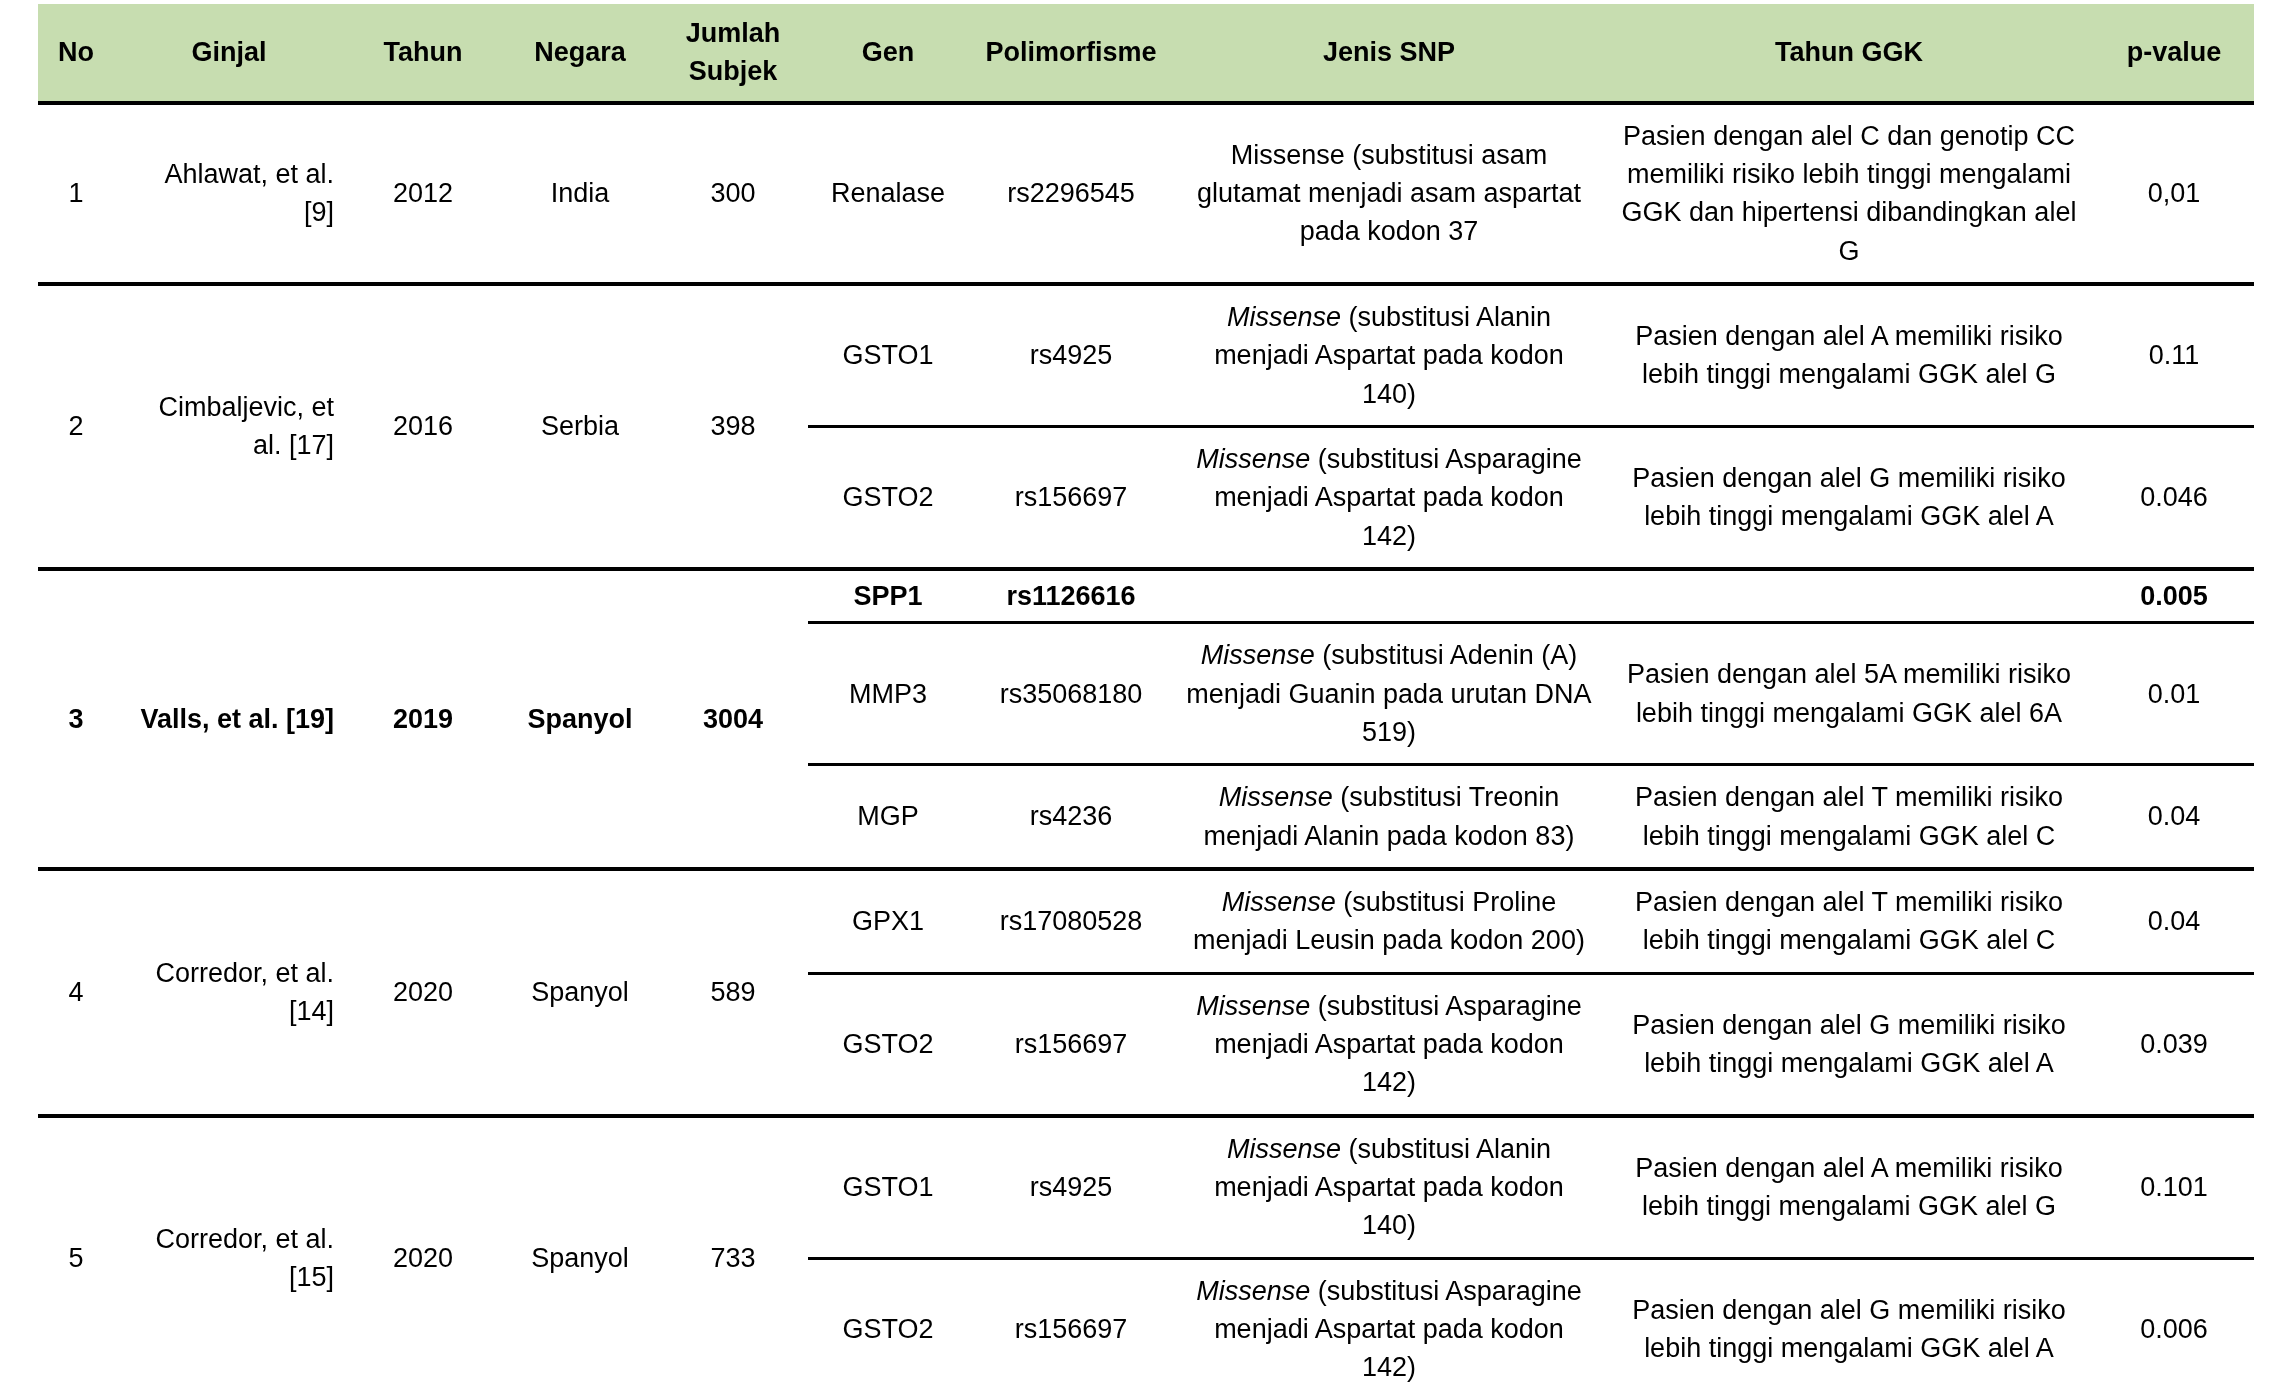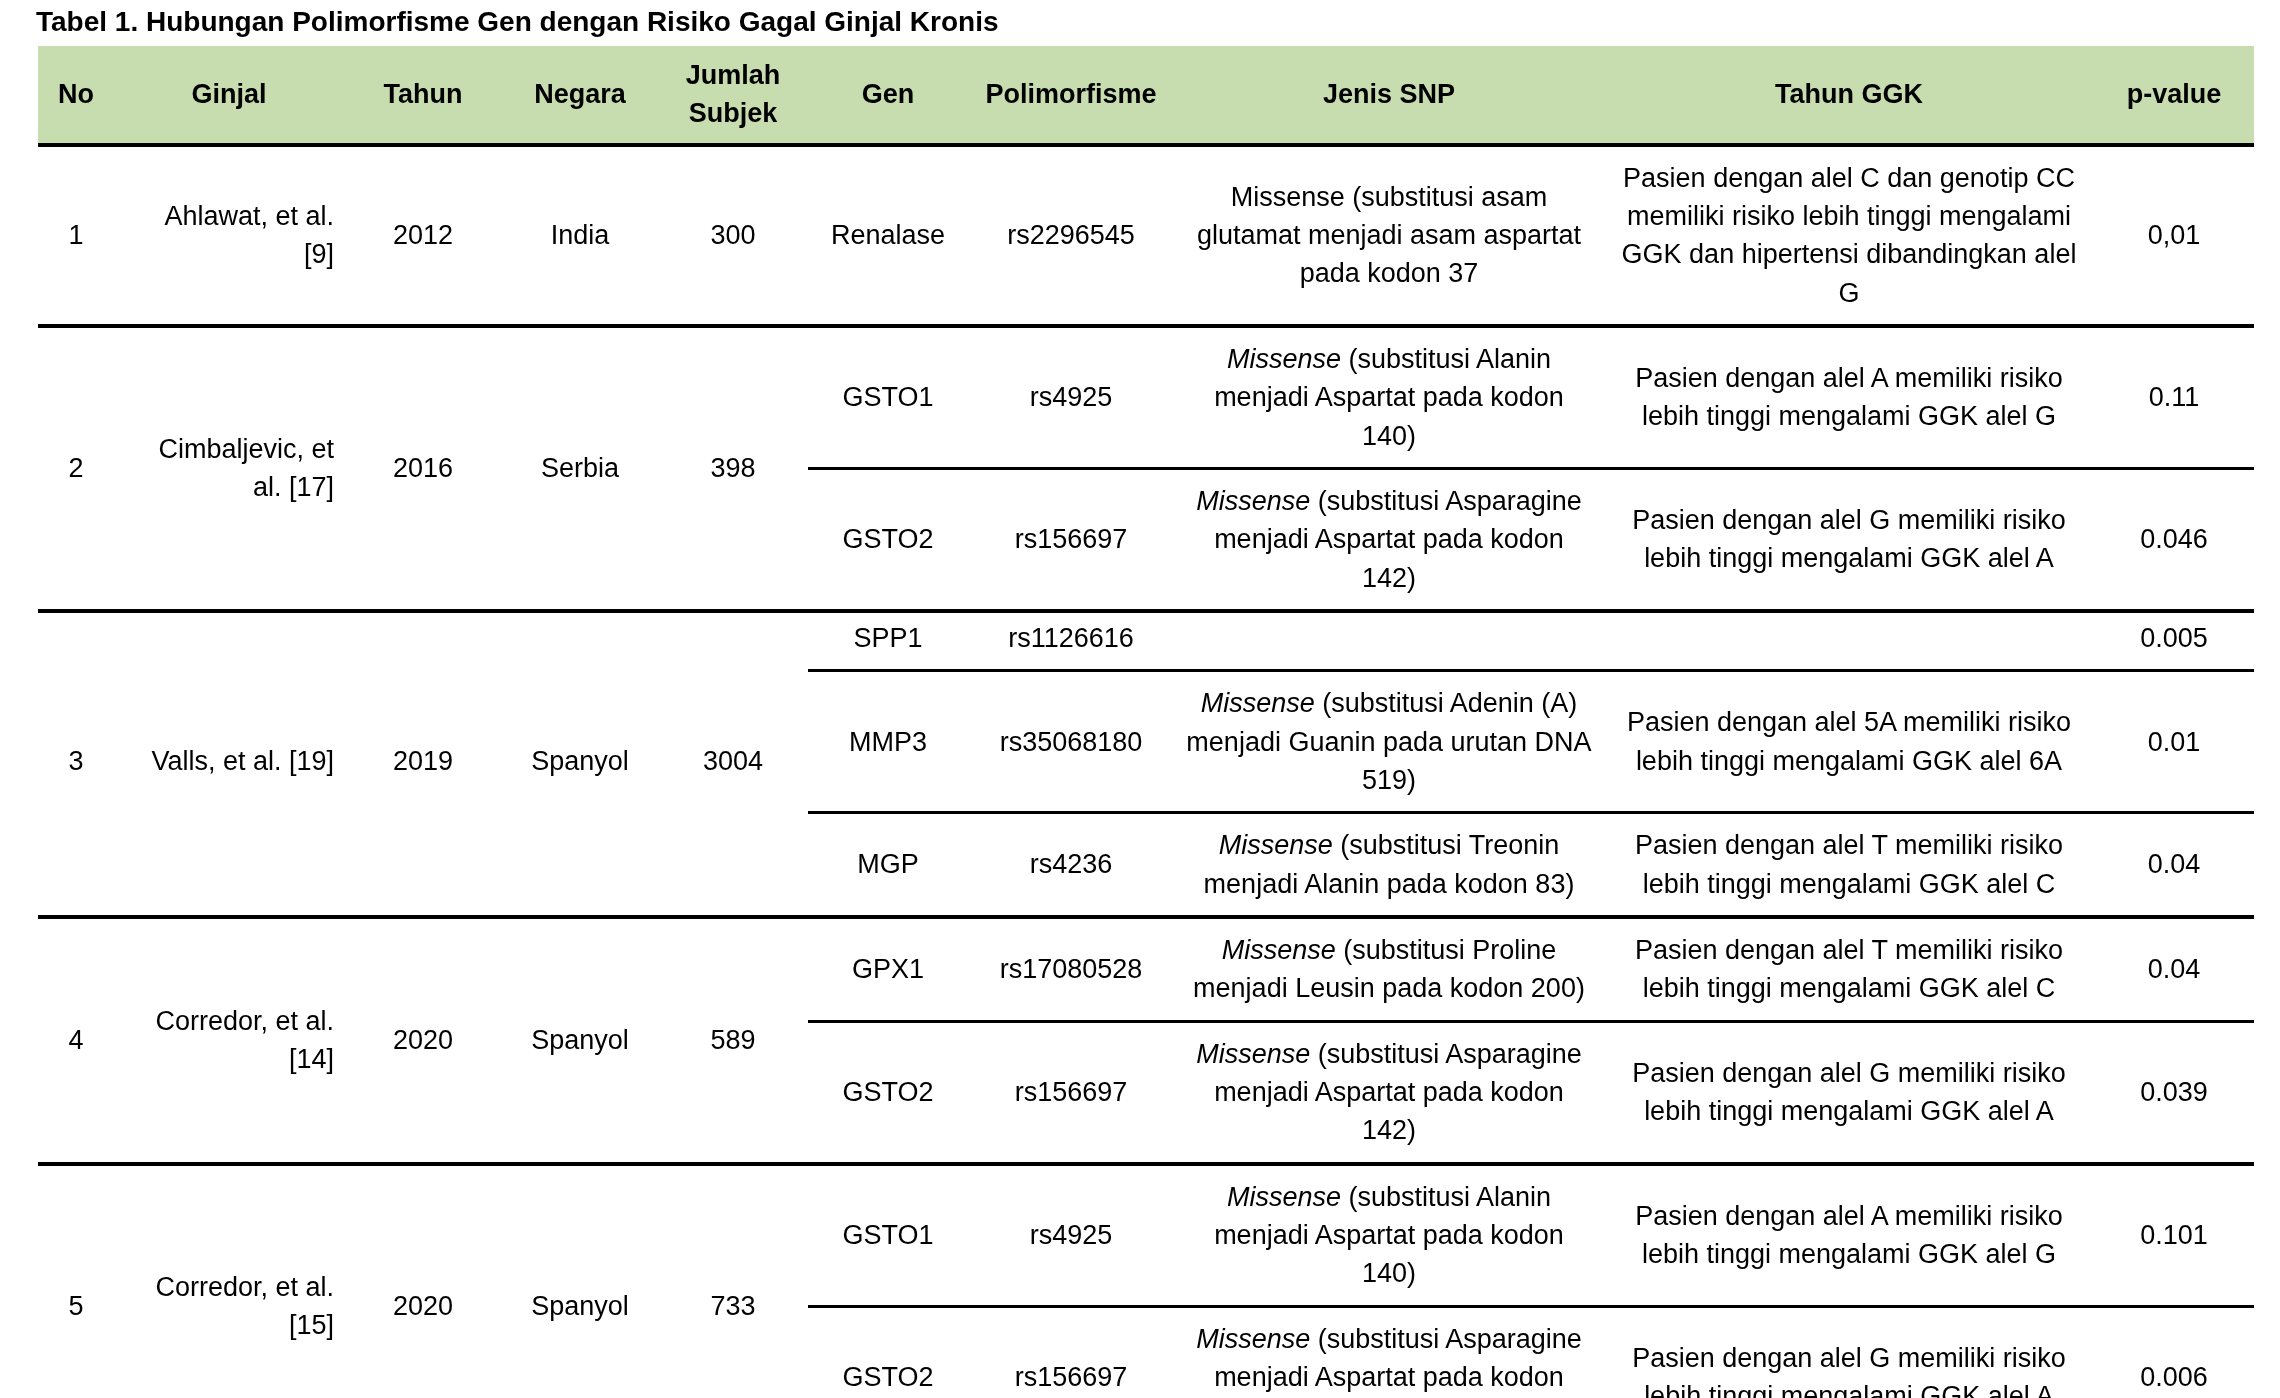--- a/index.html
+++ b/index.html
@@ -50,29 +50,29 @@
   
   table.results tr.study-start td {
     border-top: 4px solid #000;
   }
   
   table.results tr.sub-row td {
     border-top: 3px solid #000;
   }
   table.results tr.compact td {
     padding-top: 6px;
-    padding-bottom: 12px;
+    padding-bottom: 6px;
+    font-weight: bold;
   }
   em.snp-type { }
 </style>
 </head>
 <body>
 
 <div class="page">
-  <div class="table-title">Tabel 1. Hubungan Polimorfisme Gen dengan Risiko Gagal Ginjal Kronis</div>
 
   <table class="results">
     <colgroup>
       <col style="width:76px">
       <col style="width:230px">
       <col style="width:158px">
       <col style="width:156px">
       <col style="width:150px">
       <col style="width:160px">
       <col style="width:206px">

